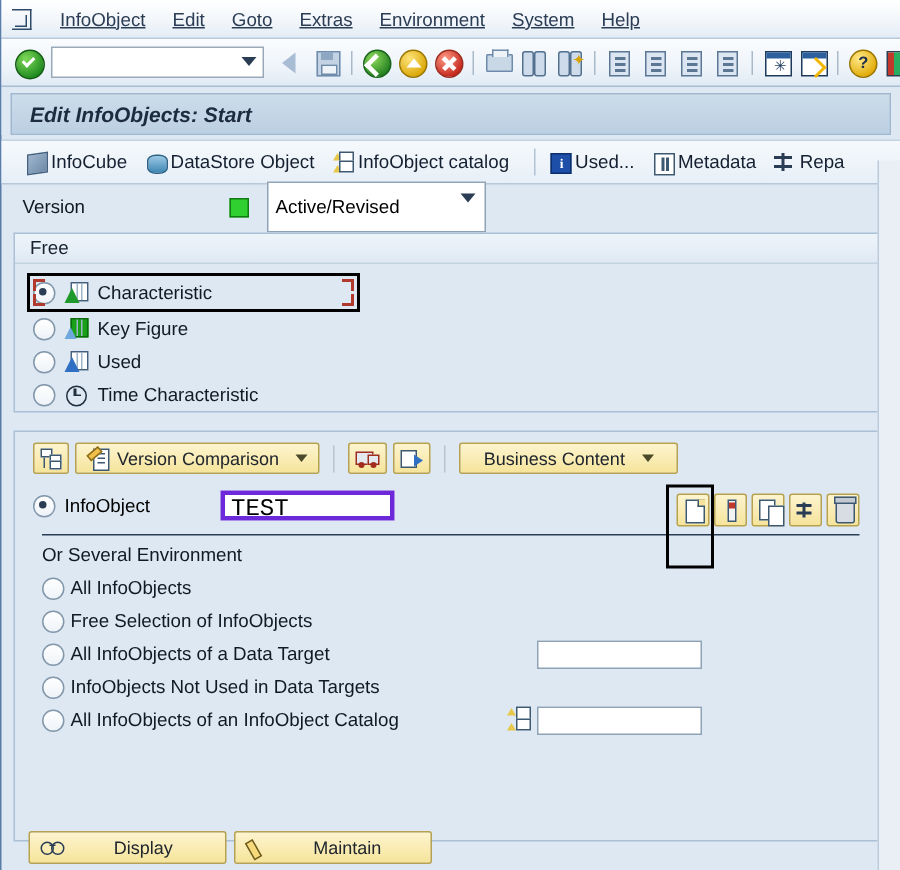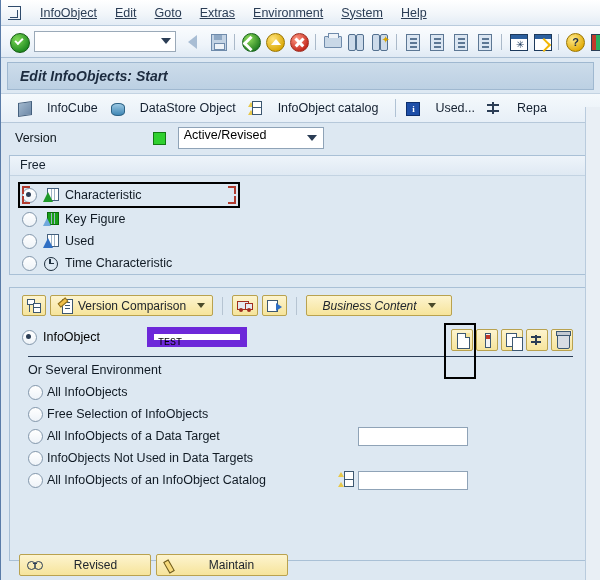--- a/index.html
+++ b/index.html
@@ -228,21 +228,21 @@
     background: linear-gradient(to bottom, #f5f9fc 0%, #e7eff7 100%);
     border-top: 1px solid #c3d3e2;
     border-bottom: 1px solid #b6c8da;
     display: flex; align-items: center;
     padding-left: 14px;
     box-sizing: border-box;
     overflow: hidden;
   }
   .app-btn {
     display: flex; 
-    gap: 15px;
+    gap: 2px;
     padding: 2px 10px 2px 2px;
     font-size: 12.5px;
     color: #142030;
     white-space: nowrap;
     cursor: default;
   }
   .app-sep { width:1px; height:18px; background:#b0c2d4; margin:0 7px; }
 
   .mini {
     width: 15px; height: 15px; position: relative; flex: 0 0 auto;
@@ -312,24 +312,24 @@
     padding-left: 6px;
   }
   .lbl { font-size: 12.5px; color: #10181f; }
   .ver-led {
     width: 11px; height: 11px;
     background: #2fd02f; border: 1px solid #127a12;
     margin-left: 96px;
   }
   .select {
     margin-left: 12px;
-    width: 146px; height: 22px;
+    width: 146px; height: 34px;
     background: #ffffff;
     border: 1px solid #8fa3b7;
-    display: flex; align-items: flex-start;
+    display: flex; align-items: center;
     font-size: 12.5px;
     padding-left: 5px;
     position: relative;
     box-sizing: border-box;
   }
   .select .caret {
     position: absolute; right: 6px; top: 7px;
     width: 0;height: 0;
     border-left: 5px solid transparent;
     border-right: 5px solid transparent;
@@ -463,23 +463,23 @@
 
   .ic-tr { width:15px;height:13px;position:relative;}
   .ic-tr .bx{position:absolute;left:0;top:1px;width:9px;height:10px;background:#ffffff;border:1.4px solid #3d5871;}
   .ic-tr .ar{position:absolute;right:0;top:4px;width:0;height:0;border-top:4px solid transparent;border-bottom:4px solid transparent;border-left:6px solid #2f6fc4;}
 
   .row-io {
     display:flex; align-items:center; padding-left:12px; height:28px; gap:0;
   }
   .row-io .rl { width:104px; font-size:12.5px; margin-left:6px; }
   .txtfield {
-    width: 100px; height: 20px;
-    background:#ffffff; border:7px solid #6d28d9;
-    font-size:10px; padding-left:4px; line-height:18px;
+    width: 116px; height: 20px;
+    background:#ffffff; border:3px solid #6d28d9;
+    font-size:16px; padding-left:4px; line-height:18px;
     box-sizing:border-box;
     font-family:"Liberation Mono", monospace;
   }
   .hr {
     height:1px; background:#2b3d55; margin: 5px 18px 0 18px;
   }
 
   .iconrow {
     position:absolute; right:18px; top:6px;
     display:flex; gap:3px;
@@ -673,20 +673,26 @@
     </span>
     <span class="app-sep"></span>
     <span class="app-btn">
       <span class="mini">
           <span class="mini-logs">i</span>
         </span>
       <span>Used...</span>
     </span>
     <span class="app-btn">
       <span class="mini">
+          <span class="mini-meta"></span>
+        </span>
+      <span>Metadata</span>
+    </span>
+    <span class="app-btn">
+      <span class="mini">
           <span class="mini-rep">
             <span class="h"></span>
             <span class="v"></span>
           </span>
         </span>
       <span>Repa</span>
     </span>
   </div>
 
   <div class="body">
@@ -776,21 +782,21 @@
               <span class="w2"></span>
           </span>
         </span>
         <span class="sapbtn iconly">
           <span class="ic-tr">
               <span class="bx"></span>
               <span class="ar"></span>
             </span>
         </span>
         <span class="btn-sep"></span>
-        <span class="sapbtn" style="width:146px;justify-content:center;font-style:italic;">
+        <span class="sapbtn" style="width:146px;justify-content:center;">
           <span>Business Content</span>
           <span class="dd"></span>
         </span>
       </div>
 
       <div style="position:relative;">
         <div class="row-io">
           <span class="radio on"></span>
           <span class="rl">InfoObject</span>
           <span class="txtfield">TEST</span>
@@ -864,21 +870,21 @@
     </div>
   </div>
 
   <div class="footer">
     <span class="sapbtn">
       <span class="ic-glass">
           <span class="l"></span>
           <span class="b"></span>
           <span class="r"></span>
         </span>
-      <span class="cap">Revised</span>
+      <span class="cap">Display</span>
     </span>
     <span class="sapbtn">
       <span class="ic-pen2">
           <span class="bdy"></span>
         </span>
       <span class="cap">Maintain</span>
     </span>
   </div>
 
   <div class="scroll-right"></div>

